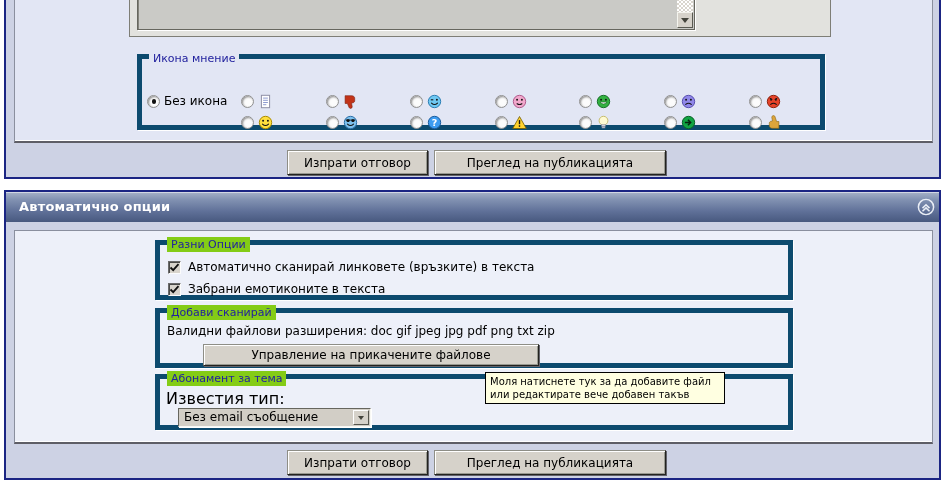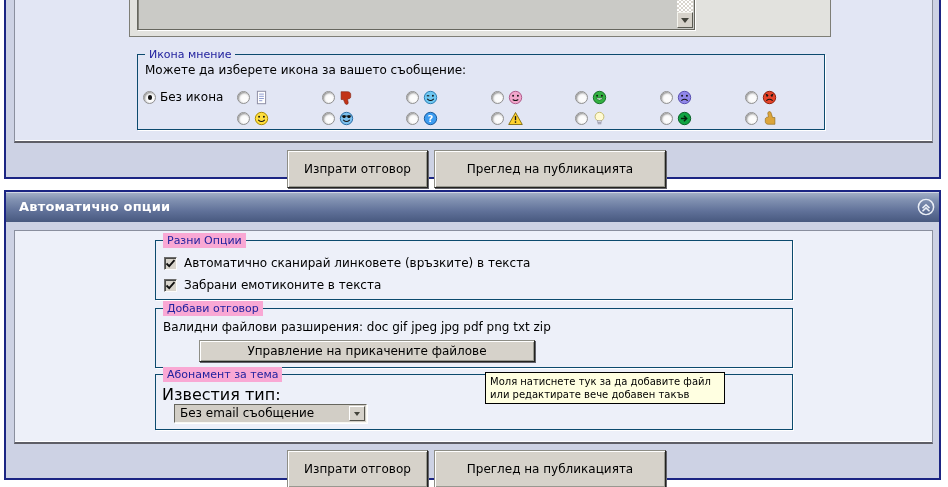--- a/index.html
+++ b/index.html
@@ -25,25 +25,25 @@
     background-image:linear-gradient(45deg,#d9d5cd 25%,transparent 25%,transparent 75%,#d9d5cd 75%),
                      linear-gradient(45deg,#d9d5cd 25%,#ffffff 25%,#ffffff 75%,#d9d5cd 75%);
     background-size:4px 4px;background-position:0 0,2px 2px;}
   .scroll-btn{position:absolute;left:0;right:0;bottom:0;height:16px;background:#D6D2CA;
     border:1px solid;border-color:#f4f4ee #5a5a52 #5a5a52 #f4f4ee;
     display:flex;align-items:center;justify-content:center;}
   .tri-down{width:0;height:0;border-left:4px solid transparent;border-right:4px solid transparent;
     border-top:5px solid #44443c;}
 
   
-  .fieldset{position:absolute;border:1px solid #0c4a6e;box-shadow:1px 1px 0 #ffffff;}
+  .fieldset{position:absolute;border:5px solid #0c4a6e;box-shadow:1px 1px 0 #ffffff;}
   .legend{position:absolute;top:-8px;left:7px;padding:0 4px;font-size:11px;line-height:15px;
           color:#22229E;white-space:nowrap;}
   .lg-top{background:#E2E6F4;}
-  .lg-bot{background:#f9a8d4;}
+  .lg-bot{background:#84cc16;}
   .fs-icon{left:122px;top:57px;width:688px;height:76px;}
   .fs-misc{left:149px;top:48px;width:638px;height:60px;}
   .fs-attach{left:149px;top:116px;width:638px;height:60px;}
   .fs-sub{left:149px;top:182px;width:638px;height:56px;}
 
   .instruction{position:absolute;left:7px;top:8px;font-size:12px;white-space:nowrap;}
   .icon-cell{position:absolute;display:flex;align-items:center;gap:4px;height:16px;}
   .noicon-cell{left:5px;top:34px;}
   .noicon-label{font-size:12px;white-space:nowrap;}
   .picon{display:inline-flex;width:15px;height:15px;flex:none;}
@@ -51,21 +51,21 @@
   .radio{position:relative;display:inline-block;width:13px;height:13px;border-radius:50%;
     background:#fcfcfc;border:1px solid #8f8f8f;box-shadow:inset 1px 1px 2px rgba(70,70,70,.6);flex:none;}
   .radio.checked::after{content:"";position:absolute;left:3.5px;top:3.5px;width:4.5px;height:4.5px;
     border-radius:50%;background:#111;}
 
   .check-row{position:absolute;left:8px;display:flex;align-items:center;gap:7px;height:14px;white-space:nowrap;justify-content:space-between;}
   .checkbox{width:13px;height:13px;background:#D8D4CC;border:1px solid;
     border-color:#6b6b6b #fbfbfb #fbfbfb #6b6b6b;box-shadow:inset 1px 1px 0 #4a4a48;
     display:flex;align-items:center;justify-content:center;flex:none;}
 
-  .btn{position:absolute;height:38px;background:#D6D2CA;border:1px solid;
+  .btn{position:absolute;height:25px;background:#D6D2CA;border:1px solid;
     border-color:#8e8e86 #23231f #23231f #8e8e86;
     box-shadow:inset 1px 1px 0 #ffffff,inset -1px -1px 0 #989890,1px 1px 0 #62626a;
     font-family:"DejaVu Sans","Liberation Sans",sans-serif;font-size:12px;color:#000;
     text-align:center;padding:0;cursor:default;}
   .btn-submit{left:281px;width:141px;}
   .btn-preview{left:428px;width:232px;}
   .panel-top > .btn{top:150px;}
   .panel-bottom > .btn{top:258px;}
   .btn-manage{left:5px;top:31px;width:336px;height:22px;margin-left:38px;}
 
@@ -102,21 +102,20 @@
           <div class="vscroll">
             <div class="scroll-btn">
               <span class="tri-down"></span>
             </div>
           </div>
         </div>
       </div>
 
       <div class="fieldset fs-icon" id="icon-fieldset">
         <span class="legend lg-top">Икона мнение</span>
-        <div class="instruction">Можете да изберете икона за вашето съобщение:</div>
         <div class="icon-cell noicon-cell">
           <span class="radio checked" id="no-icon-radio"></span>
           <span class="noicon-label">Без икона</span>
         </div>
 
       <div class="icon-cell" style="left: 99px; top: 34px;">
             <span class="radio"></span>
             <span class="picon">
               <svg width="15" height="15" viewBox="0 0 15 15">
                 <rect x="3.4" y="1.3" width="8.2" height="12.4" fill="#ffffff" stroke="#8f8fa5"></rect>
@@ -292,21 +291,21 @@
           <span class="checkbox">
             <svg width="11" height="11" viewBox="0 0 11 11">
               <path d="M1.5 5.5L4.2 8.2L9.5 2.2" stroke="#101010" stroke-width="1.8" fill="none"></path>
             </svg>
           </span>
           <span>Забрани емотиконите в текста</span>
         </div>
       </div>
 
     <div class="fieldset fs-attach">
-      <span class="legend lg-bot">Добави отговор</span>
+      <span class="legend lg-bot">Добави сканирай</span>
       <div class="ext-text">Валидни файлови разширения: doc gif jpeg jpg pdf png txt zip</div>
       <button class="btn btn-manage">Управление на прикачените файлове</button>
     </div>
 
     <div class="fieldset fs-sub">
       <span class="legend lg-bot">Абонамент за тема</span>
       <div class="sub-label">Известия тип:</div>
       <div class="select">
         <span class="select-value">Без email съобщение</span>
         <span class="select-arrow">

